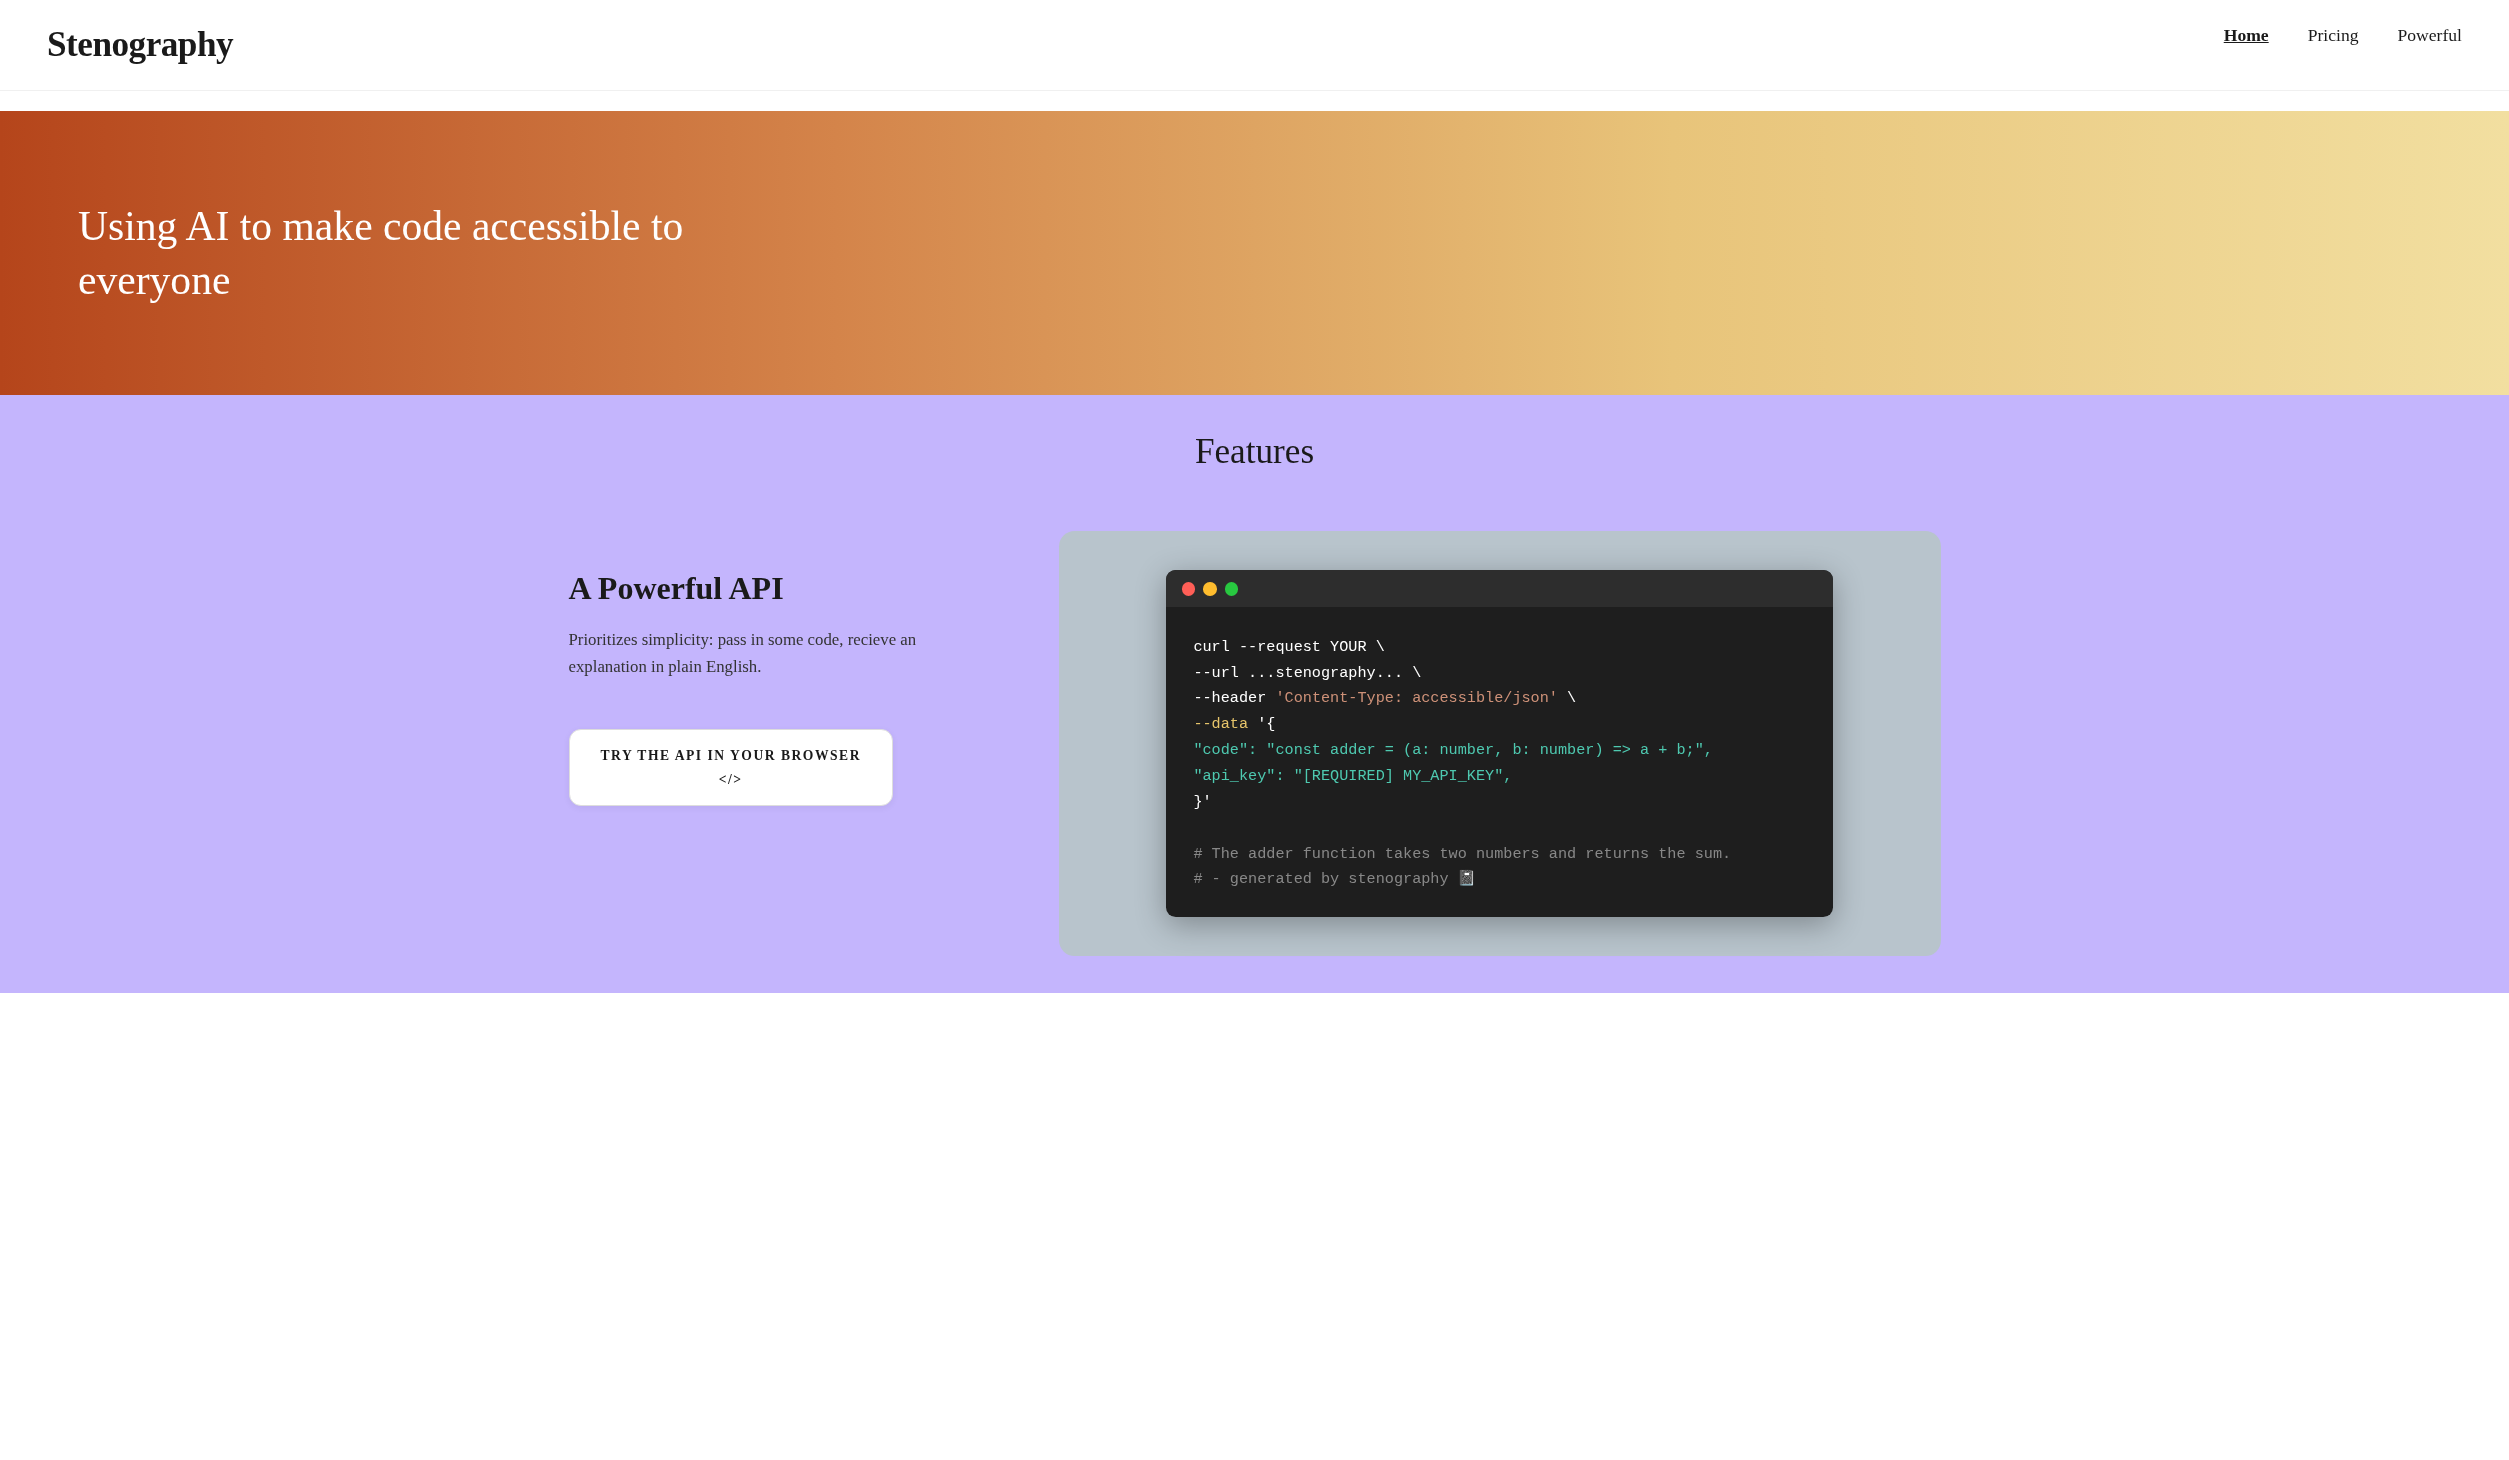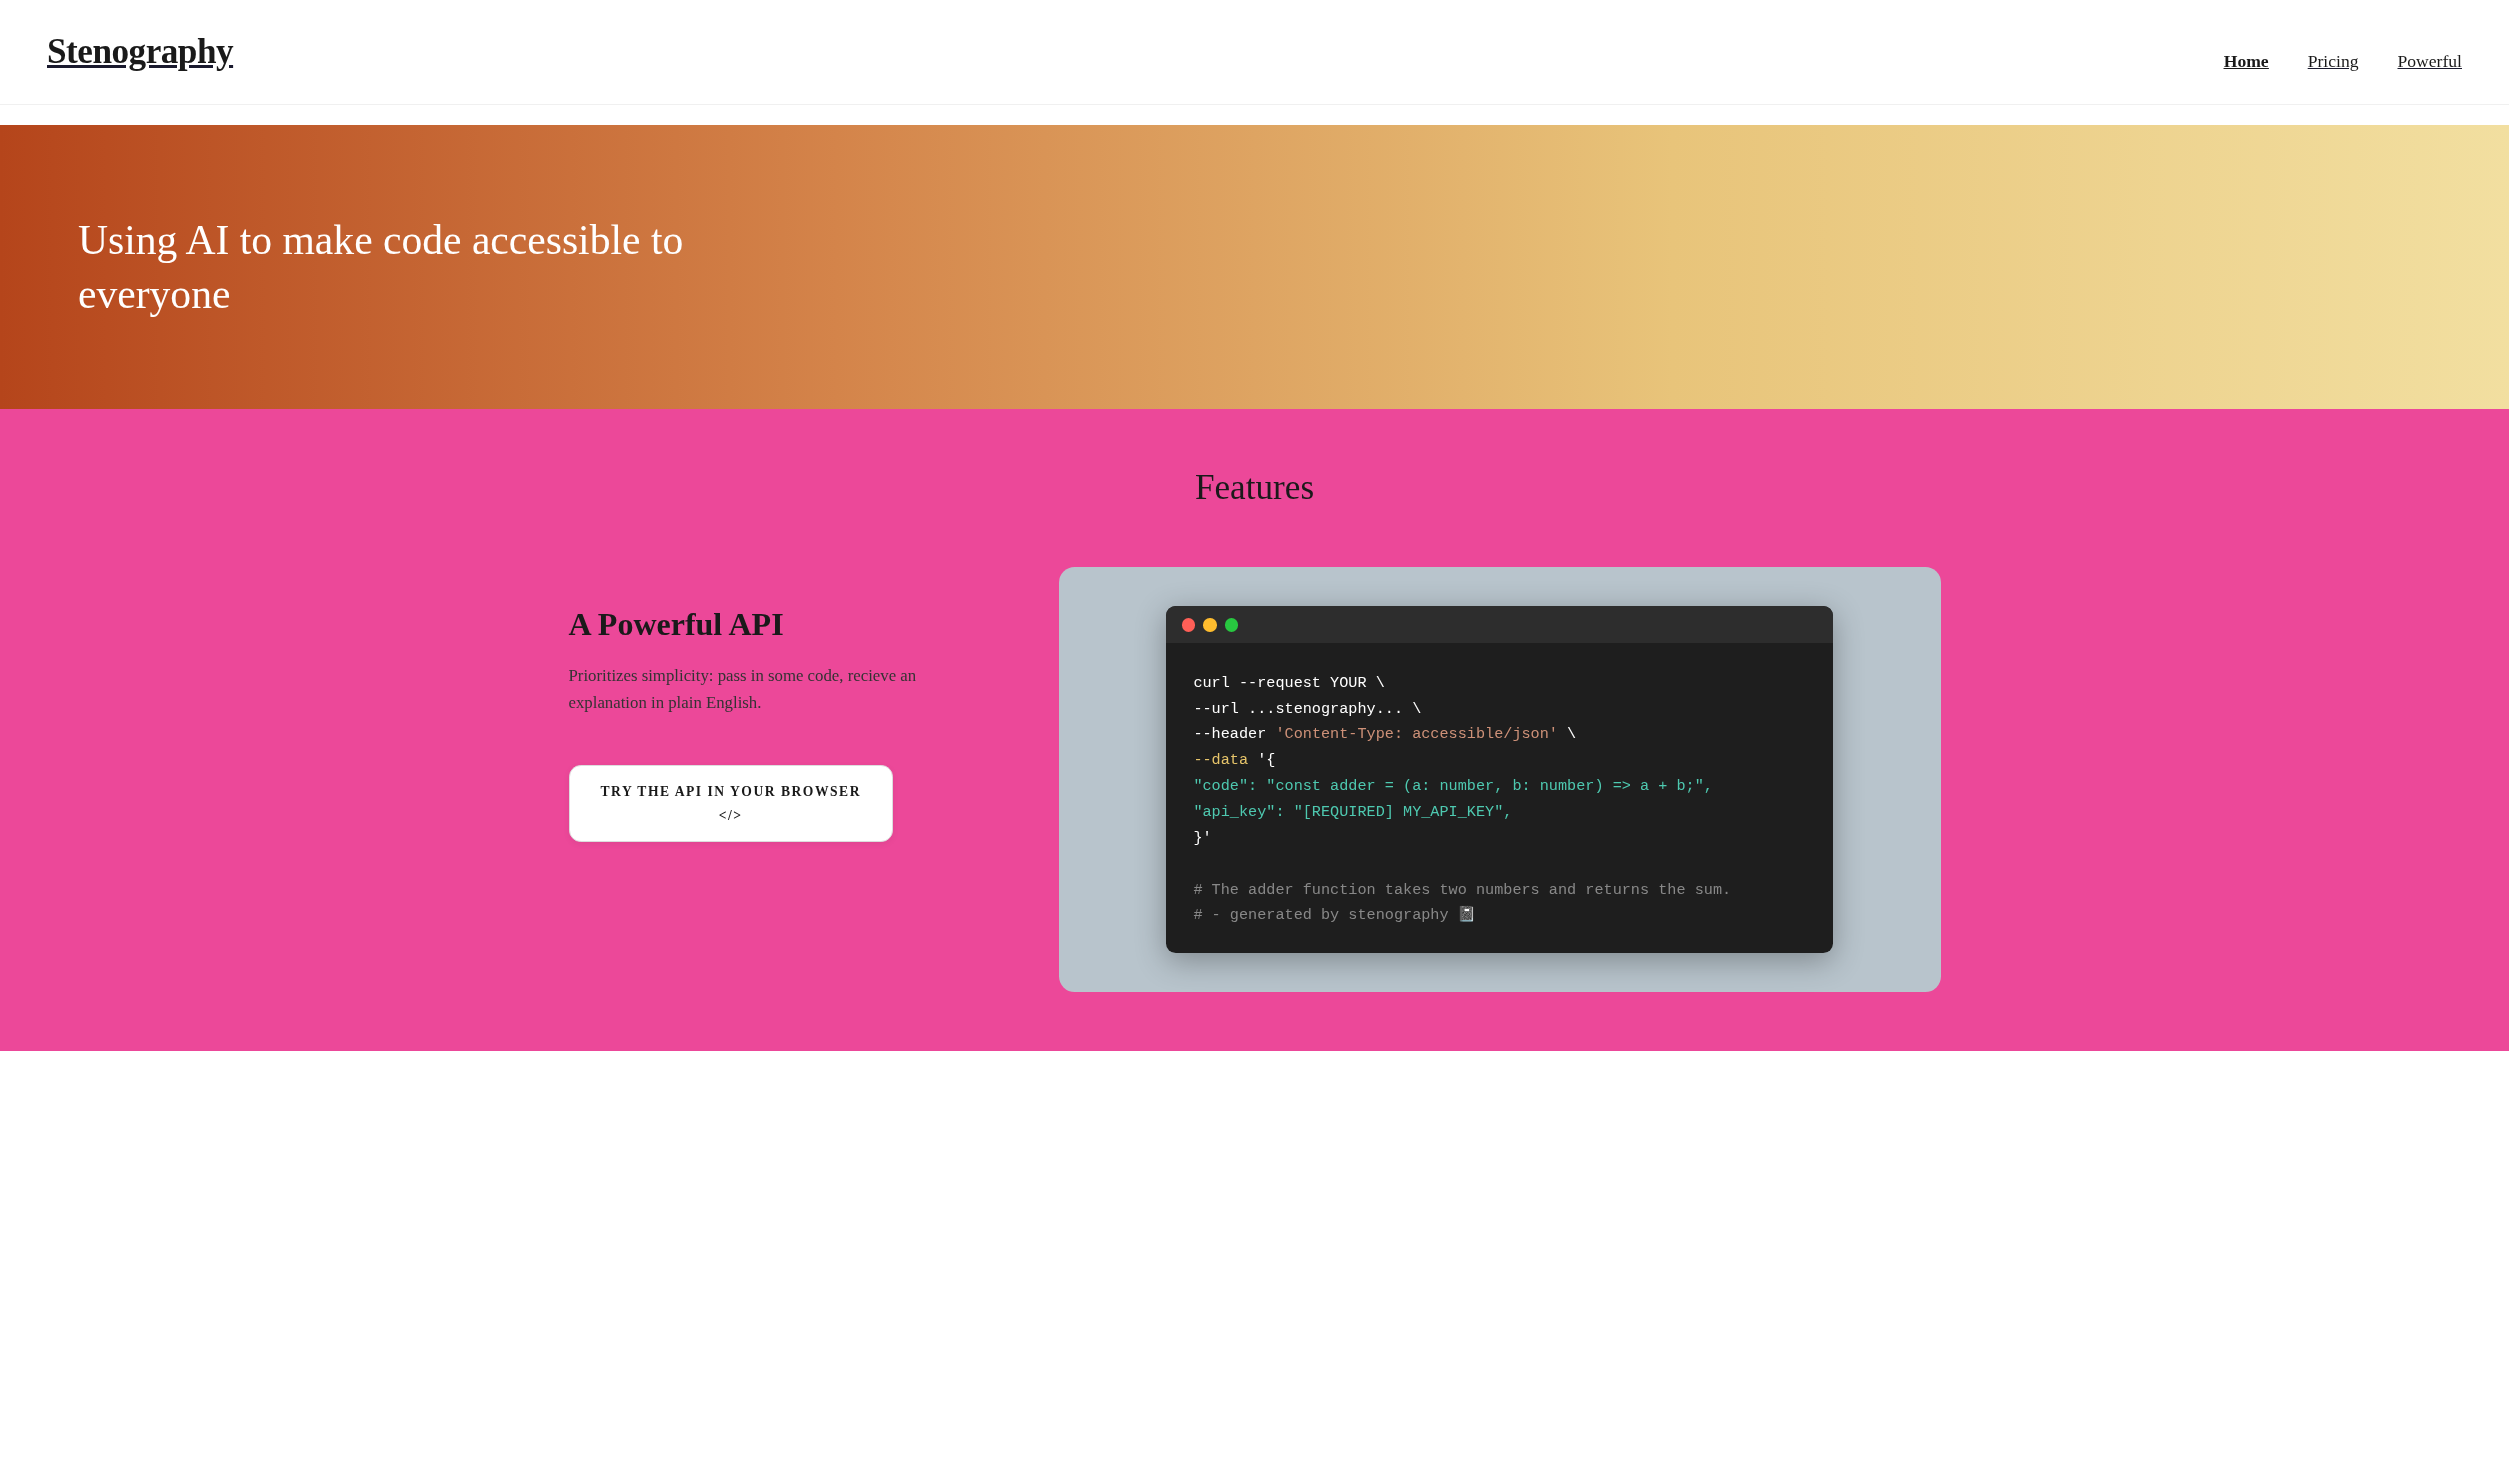--- a/index.html
+++ b/index.html
@@ -11,26 +11,25 @@
     body {
       font-family: Georgia, 'Times New Roman', serif;
       background: #ffffff;
       color: #1a1a2e;
       min-height: 100vh;
     }
 
     
     nav {
       display: flex;
-      align-items: flex-end;
+      align-items: flex-start;
       justify-content: space-between;
-      padding: 32px 47px;
+      padding: 25px 47px;
       background: #ffffff;
       border-bottom: 1px solid #f0f0f0;
-      text-decoration: underline;
     }
 
     .nav-logo {
       font-size: 2.2rem;
       font-weight: 700;
       font-family: Georgia, serif;
       color: #1a1a1a;
       letter-spacing: -0.5px;
     }
 
@@ -66,22 +65,22 @@
       font-family: Georgia, serif;
       font-size: 2.6rem;
       color: #ffffff;
       font-weight: 400;
       max-width: 686px;
       line-height: 1.3;
     }
 
     
     .features-section {
-      padding: 59px 47px;
-      background: #ec4899;
+      padding: 37px 47px;
+      background: #c4b5fd;
     }
 
     .features-heading {
       text-align: center;
       font-size: 2.2rem;
       font-family: Georgia, serif;
       font-weight: 400;
       color: #1a1a1a;
       margin-bottom: 59px;
     }

